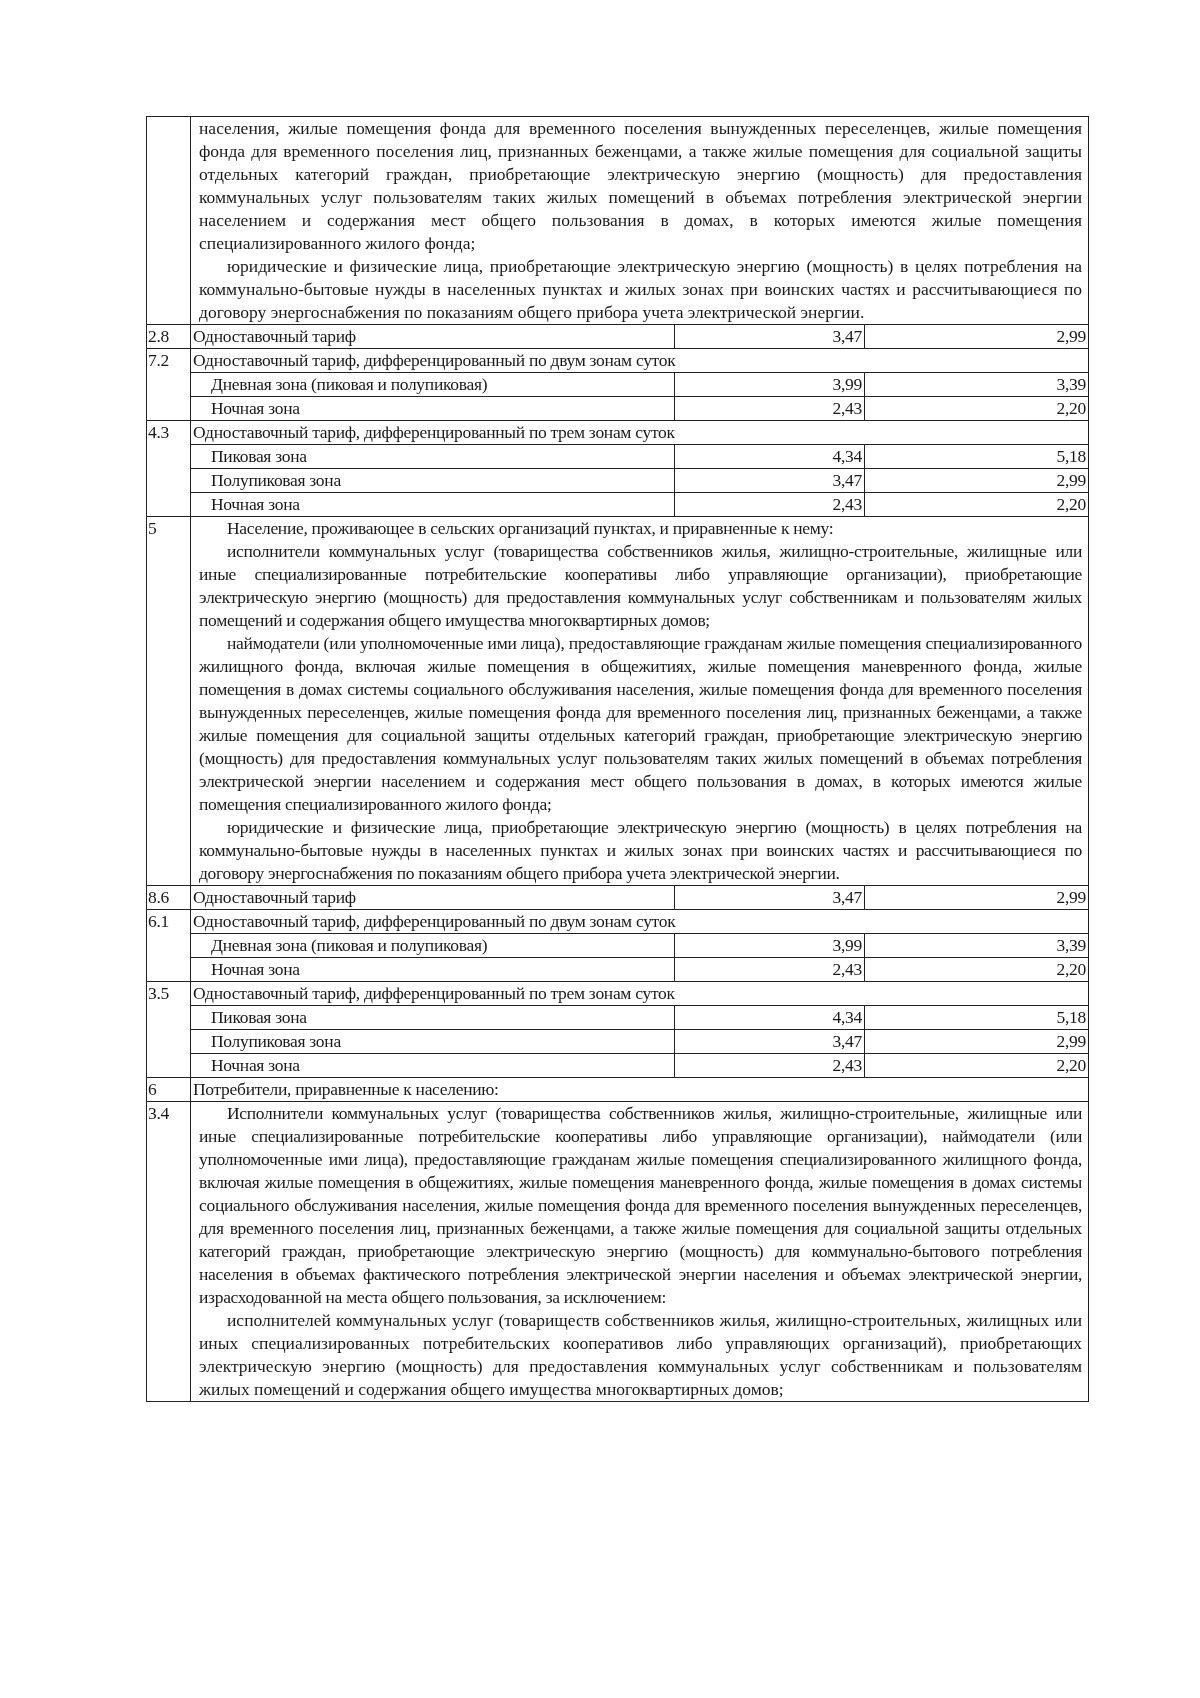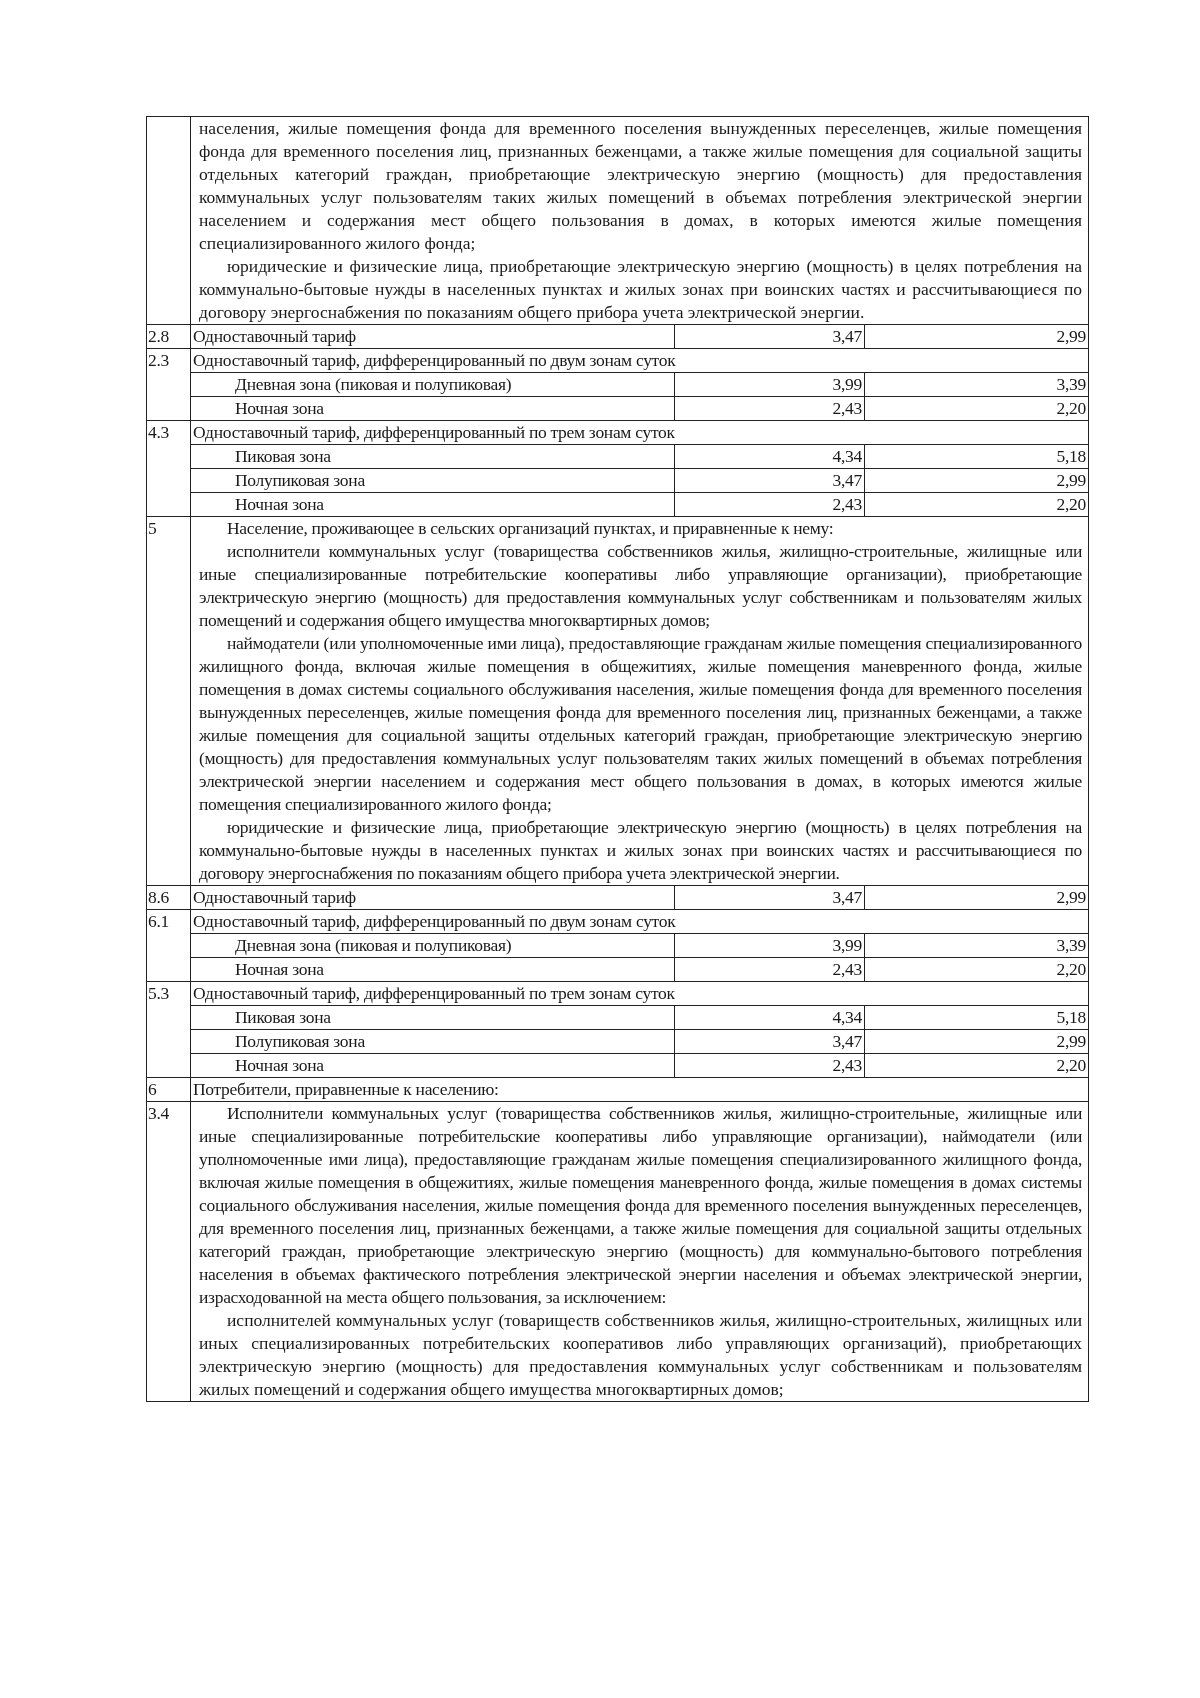--- a/index.html
+++ b/index.html
@@ -10,21 +10,21 @@
   td { border: 1.5px solid #222; padding: 0 2px; vertical-align: top; }
   col.c-num { width: 44px; }
   col.c-name { width: 484px; }
   col.c-v1 { width: 190px; }
   col.c-v2 { width: 224px; }
   .num { padding-left: 1px; }
   .para { text-align: justify; padding: 0 6px 0 8px; }
   .para p { margin: 0; text-indent: 28px; text-align: justify; }
   .para p.noindent { text-indent: 0; font-family: Liberation Serif, serif; }
   .val { text-align: right; }
-  .sub { padding-left: 44px; }
+  .sub { padding-left: 20px; }
   .cond { font-family: "Liberation Sans Narrow", "Liberation Serif", serif; letter-spacing: -0.3px; }
 </style>
 </head>
 <body>
 
 <div class="page">
 <table>
   <colgroup>
         <col class="c-num">
         <col class="c-name">
@@ -42,21 +42,21 @@
     </tr>
 
     <tr>
       <td class="num cond">2.8</td>
       <td class="cond">Одноставочный тариф</td>
       <td class="val cond">3,47</td>
       <td class="val cond">2,99</td>
     </tr>
 
     <tr>
-      <td rowspan="3" class="num cond">2.3</td>
+      <td rowspan="3" class="num cond">7.2</td>
       <td colspan="3" class="cond">Одноставочный тариф, дифференцированный по двум зонам суток</td>
     </tr>
     <tr>
       <td class="sub cond">Дневная зона (пиковая и полупиковая)</td>
       <td class="val cond">3,99</td>
       <td class="val cond">3,39</td>
     </tr>
     <tr>
       <td class="sub cond">Ночная зона</td>
       <td class="val cond">2,43</td>
@@ -109,21 +109,21 @@
       <td class="val cond">3,99</td>
       <td class="val cond">3,39</td>
     </tr>
     <tr>
       <td class="sub cond">Ночная зона</td>
       <td class="val cond">2,43</td>
       <td class="val cond">2,20</td>
     </tr>
 
     <tr>
-      <td rowspan="4" class="num cond">5.3</td>
+      <td rowspan="4" class="num cond">3.5</td>
       <td colspan="3" class="cond">Одноставочный тариф, дифференцированный по трем зонам суток</td>
     </tr>
     <tr>
       <td class="sub cond">Пиковая зона</td>
       <td class="val cond">4,34</td>
       <td class="val cond">5,18</td>
     </tr>
     <tr>
       <td class="sub cond">Полупиковая зона</td>
       <td class="val cond">3,47</td>

